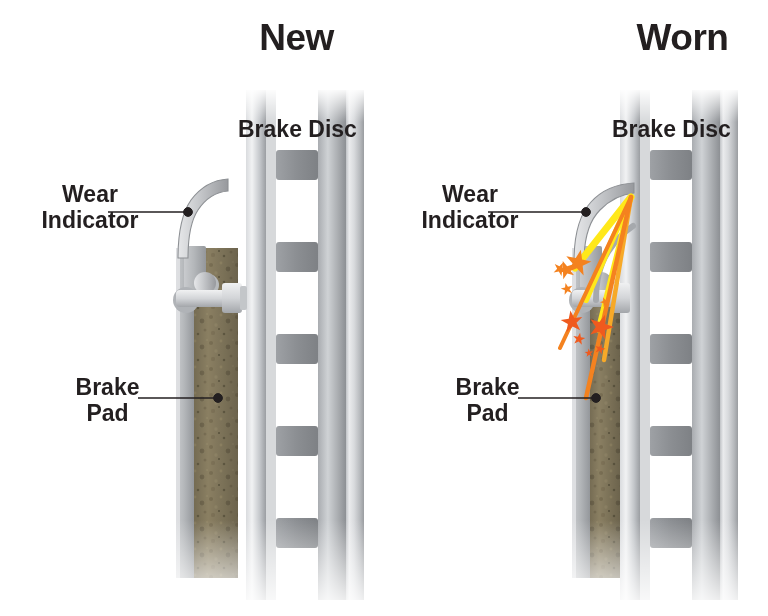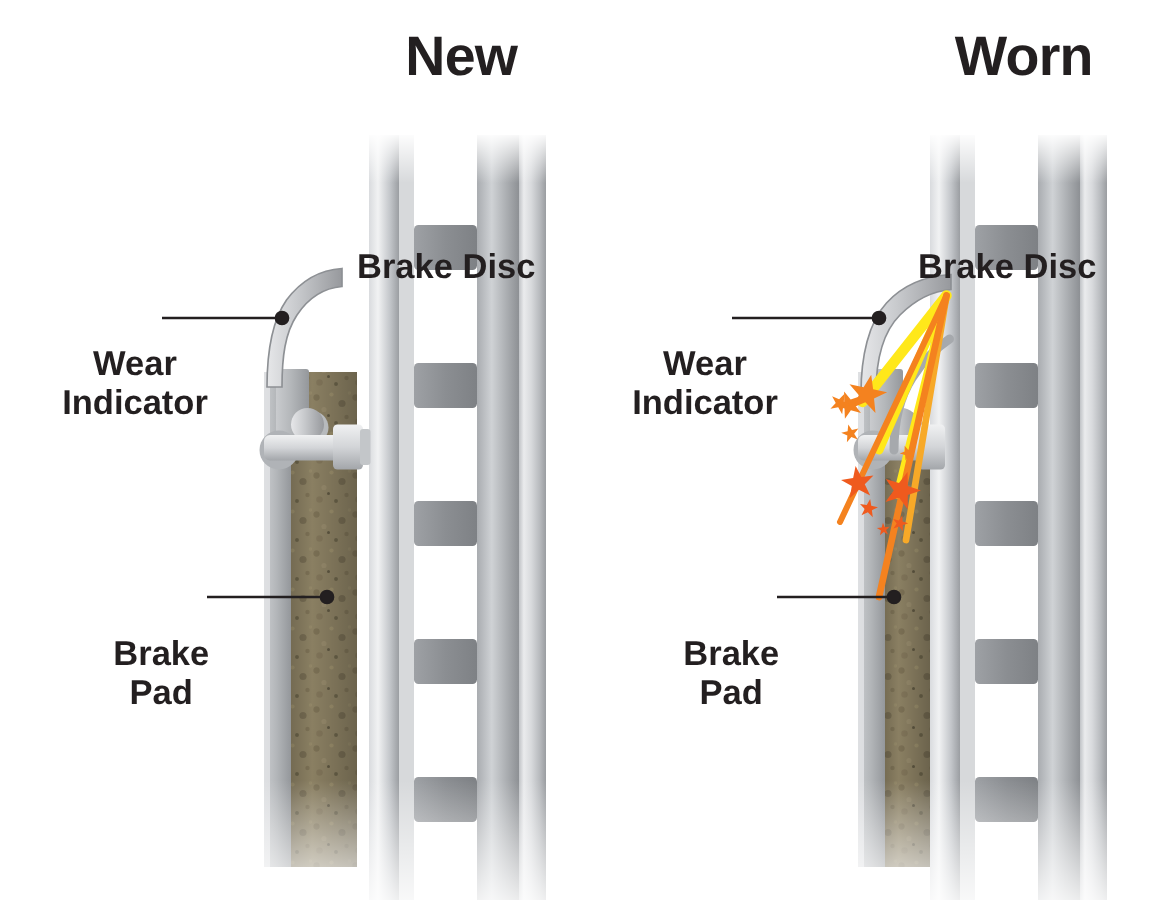--- a/index.html
+++ b/index.html
@@ -14,30 +14,29 @@
   #art{position:absolute;left:0;top:0;width:768px;height:616px;}
   .panel-title{
     position:absolute;
     font-size:37px;
     font-weight:bold;
     color:#231f20;
     letter-spacing:-0.5px;
     white-space:nowrap;
     text-align:center;
   }
-  #title-new{left:210px;top:17px;width:195px;}
+  #title-new{left:199px;top:17px;width:195px;}
   #title-worn{left:585px;top:17px;width:195px;}
   .part-label{
     position:absolute;
     font-size:23px;
     font-weight:bold;
     color:#231f20;
     line-height:1.12;
     white-space:nowrap;
-    margin-top:48px;
   }
   #disc-label-left{left:238px;top:117px;}
   #disc-label-right{left:612px;top:117px;}
   #wear-label-left{left:10px;top:182px;width:160px;text-align:center;}
   #wear-label-right{left:390px;top:182px;width:160px;text-align:center;}
   #pad-label-left{left:40px;top:375px;width:135px;text-align:center;}
   #pad-label-right{left:420px;top:375px;width:135px;text-align:center;}
   .lbl-line{display:block;text-align:center;}
 </style>
 </head>

